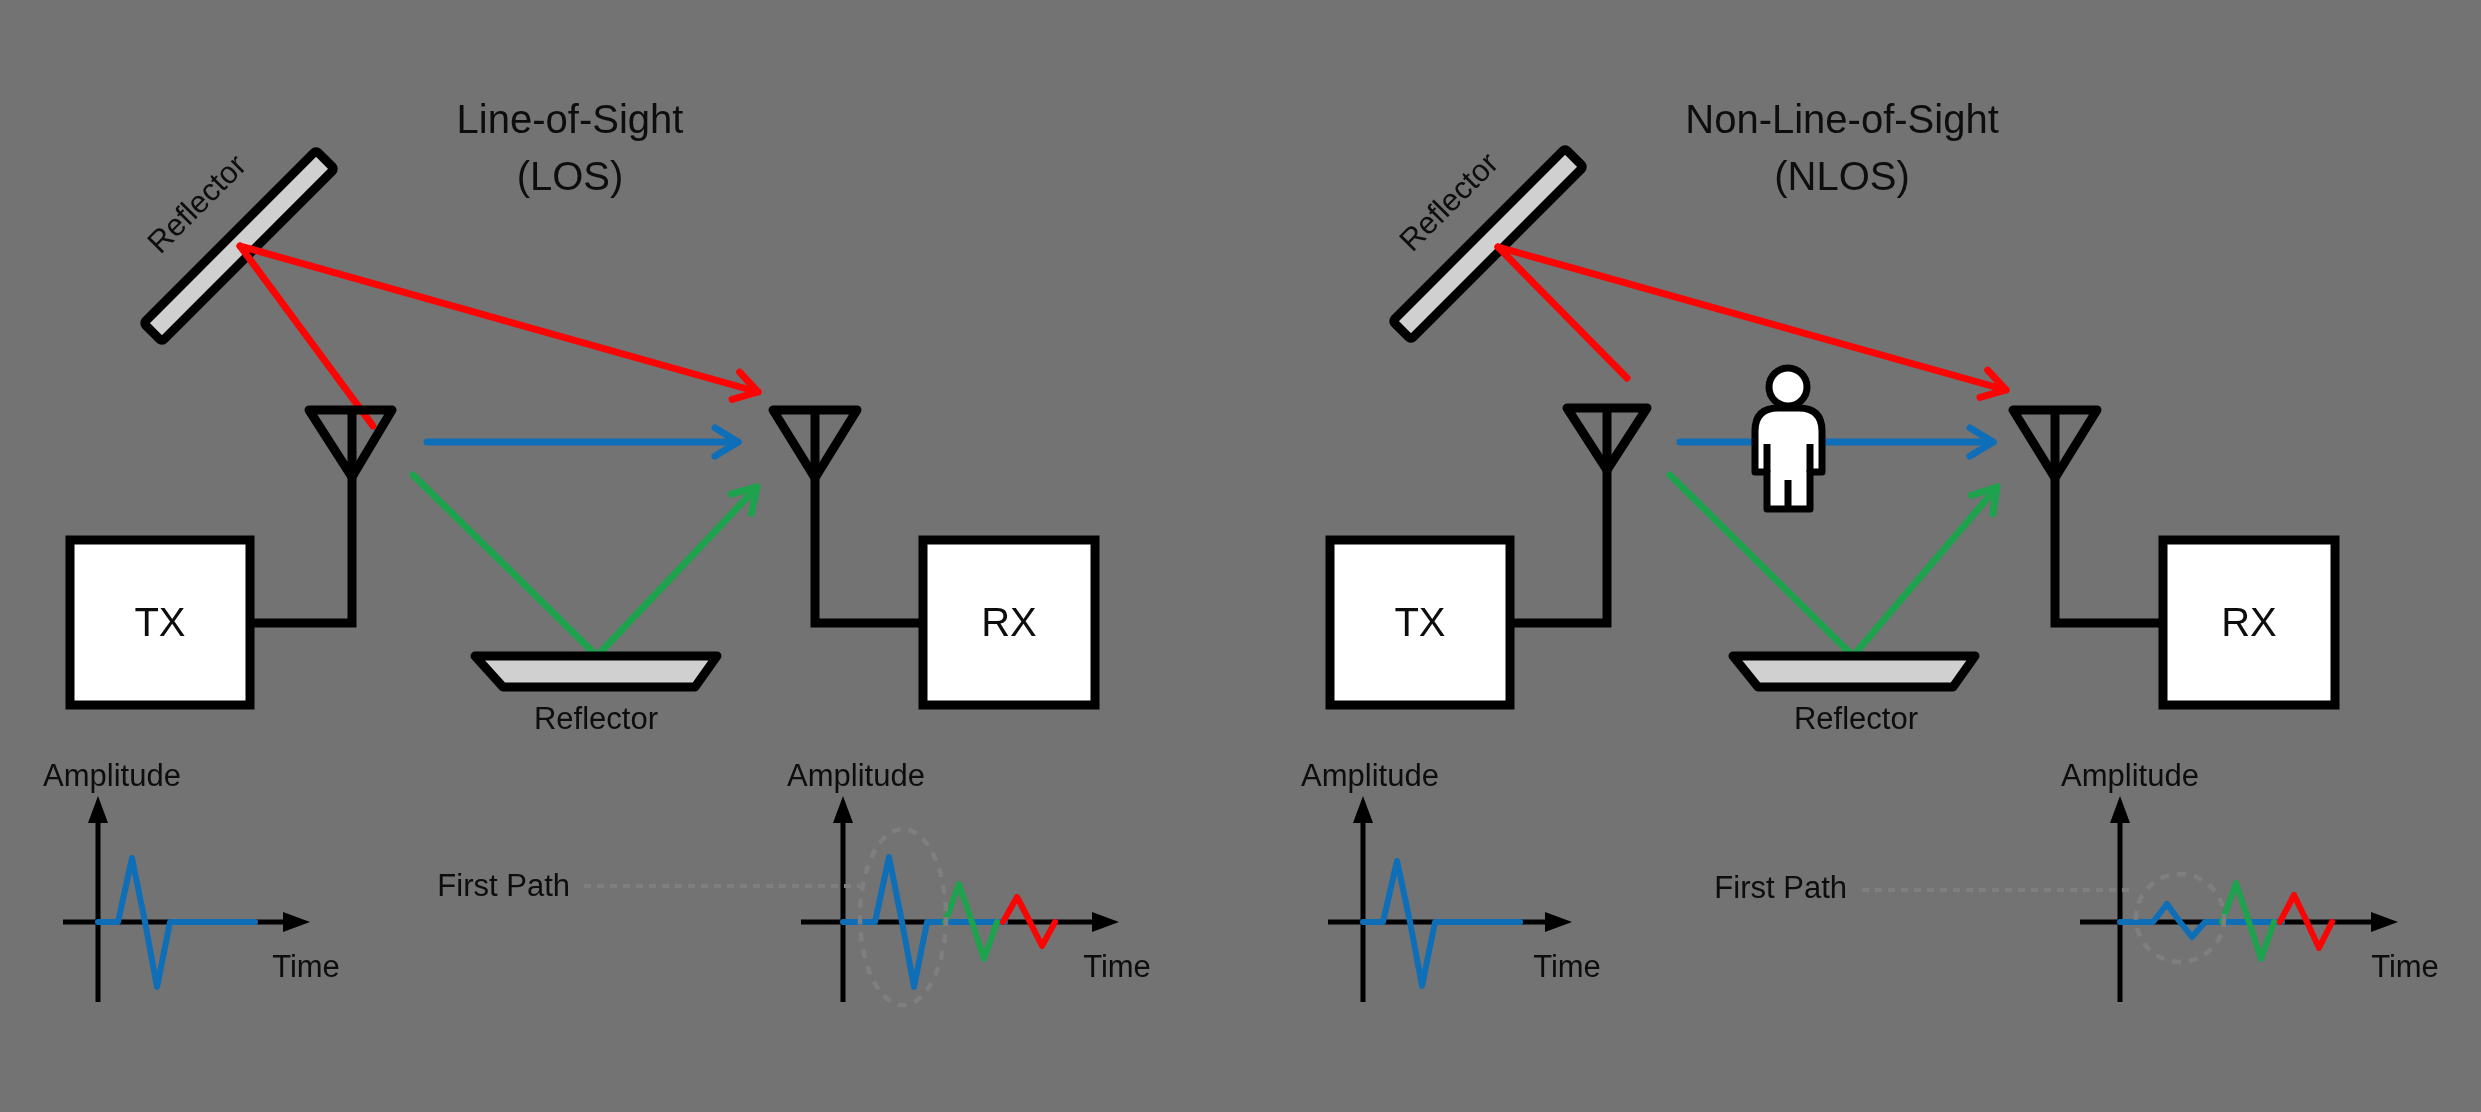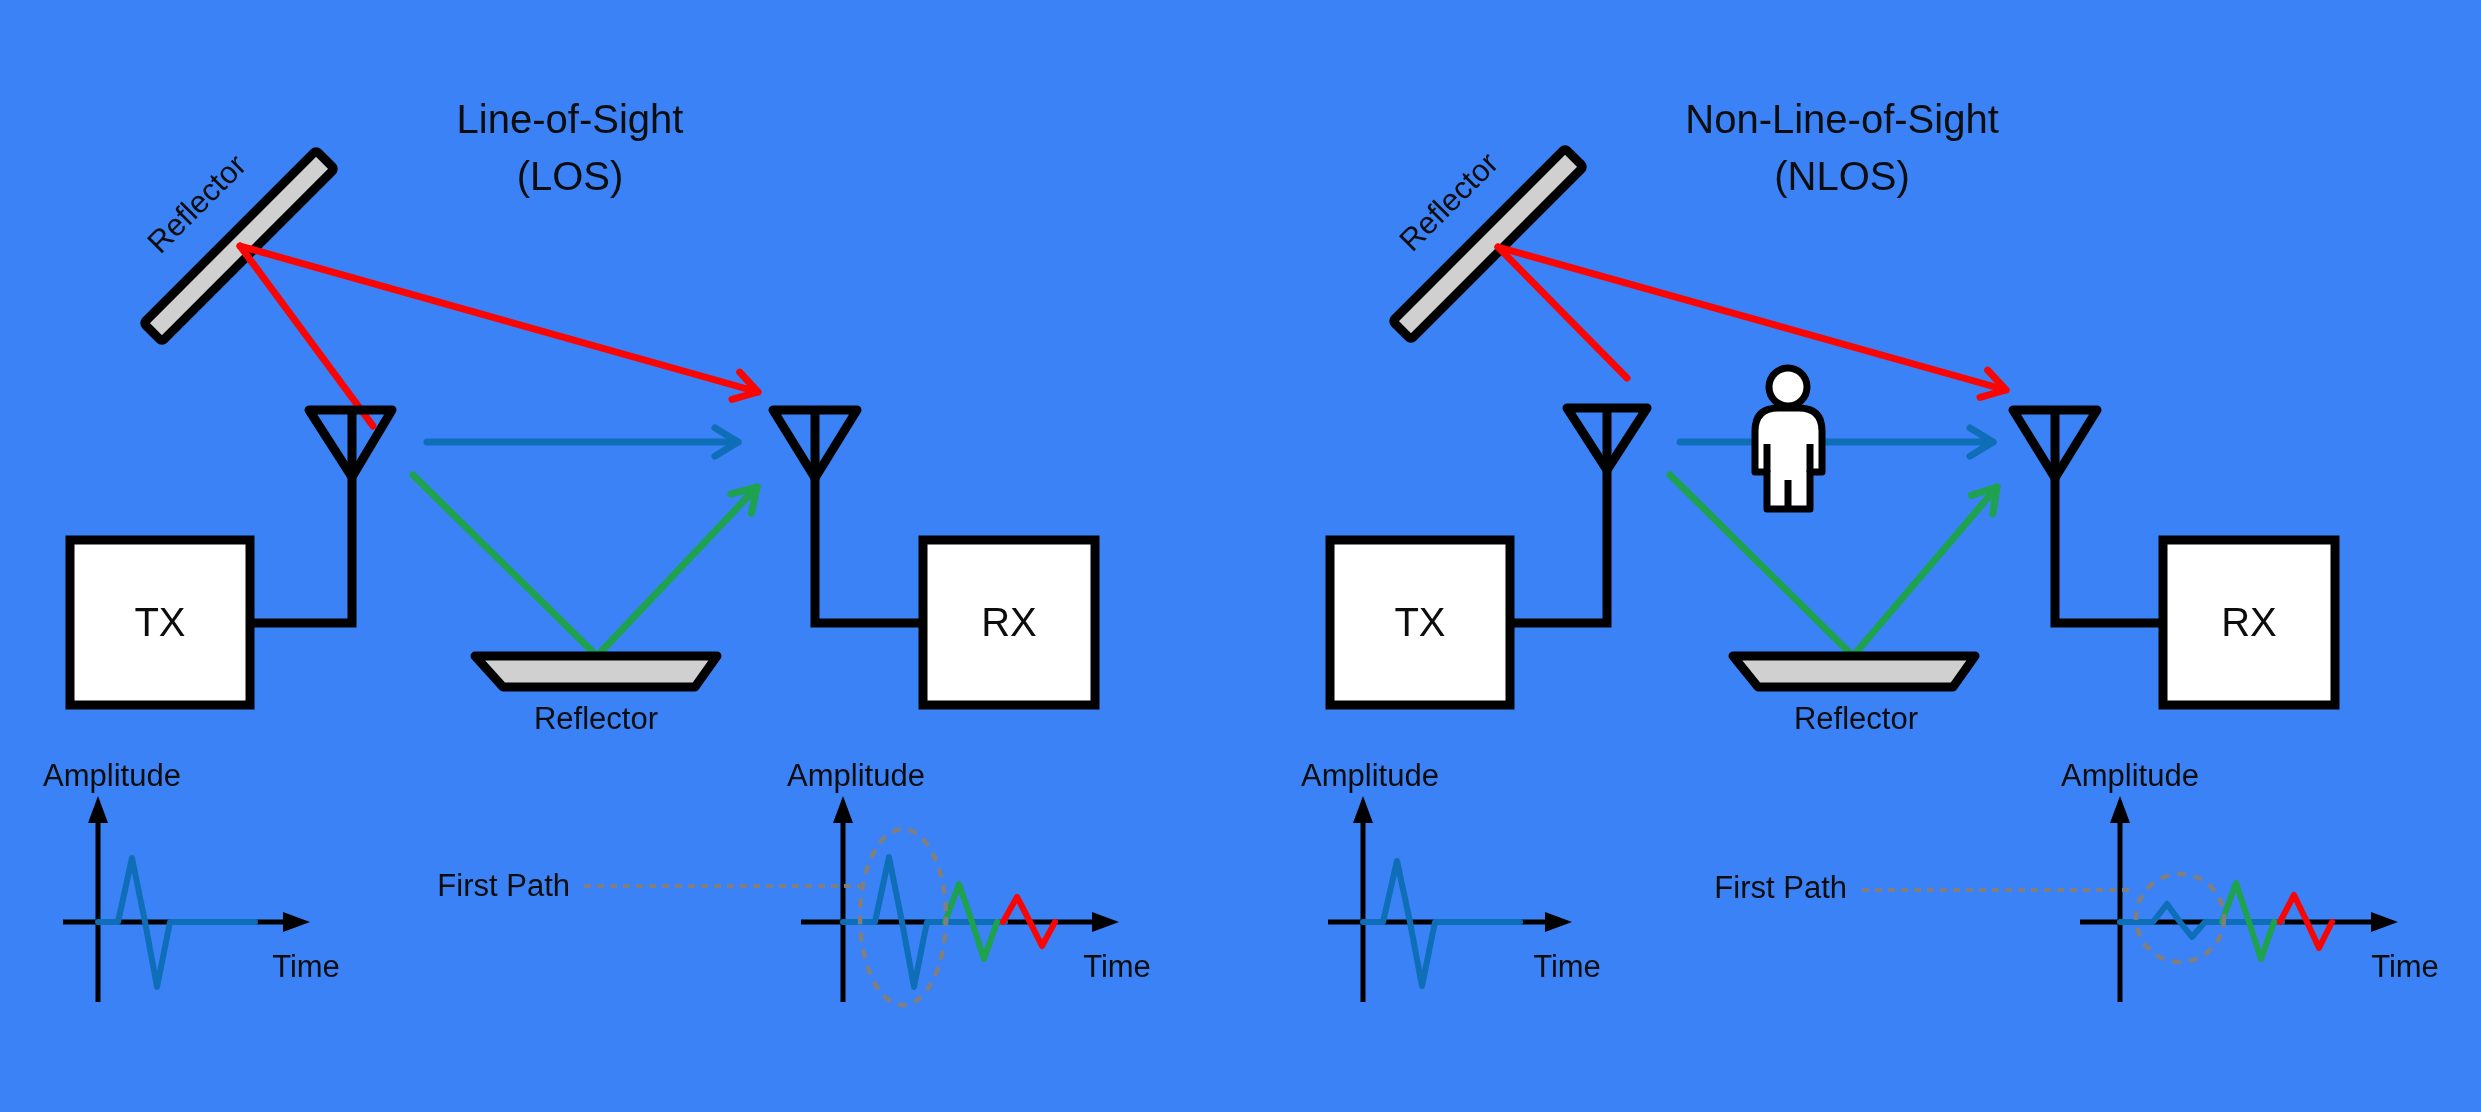--- a/index.html
+++ b/index.html
@@ -1,16 +1,16 @@
 <!DOCTYPE html>
 <html><head>
 <meta charset="utf-8">
 <style>
   html,body{margin:0;padding:0;background:#ffffff;}
-  .stage{position:relative;width:2481px;height:1112px;background:#3b82f6;overflow:hidden;
+  .stage{position:relative;width:2481px;height:1112px;background:#737373;overflow:hidden;
          font-family:"Liberation Sans",sans-serif;}
   svg text{font-family:"Liberation Sans",sans-serif;fill:#0d0d0d;}
   .title-text{font-size:40px;}
   .box-text{font-size:40px;}
   .label-text{font-size:31px;}
 </style>
 </head>
 <body>
 
 <div class="stage">

